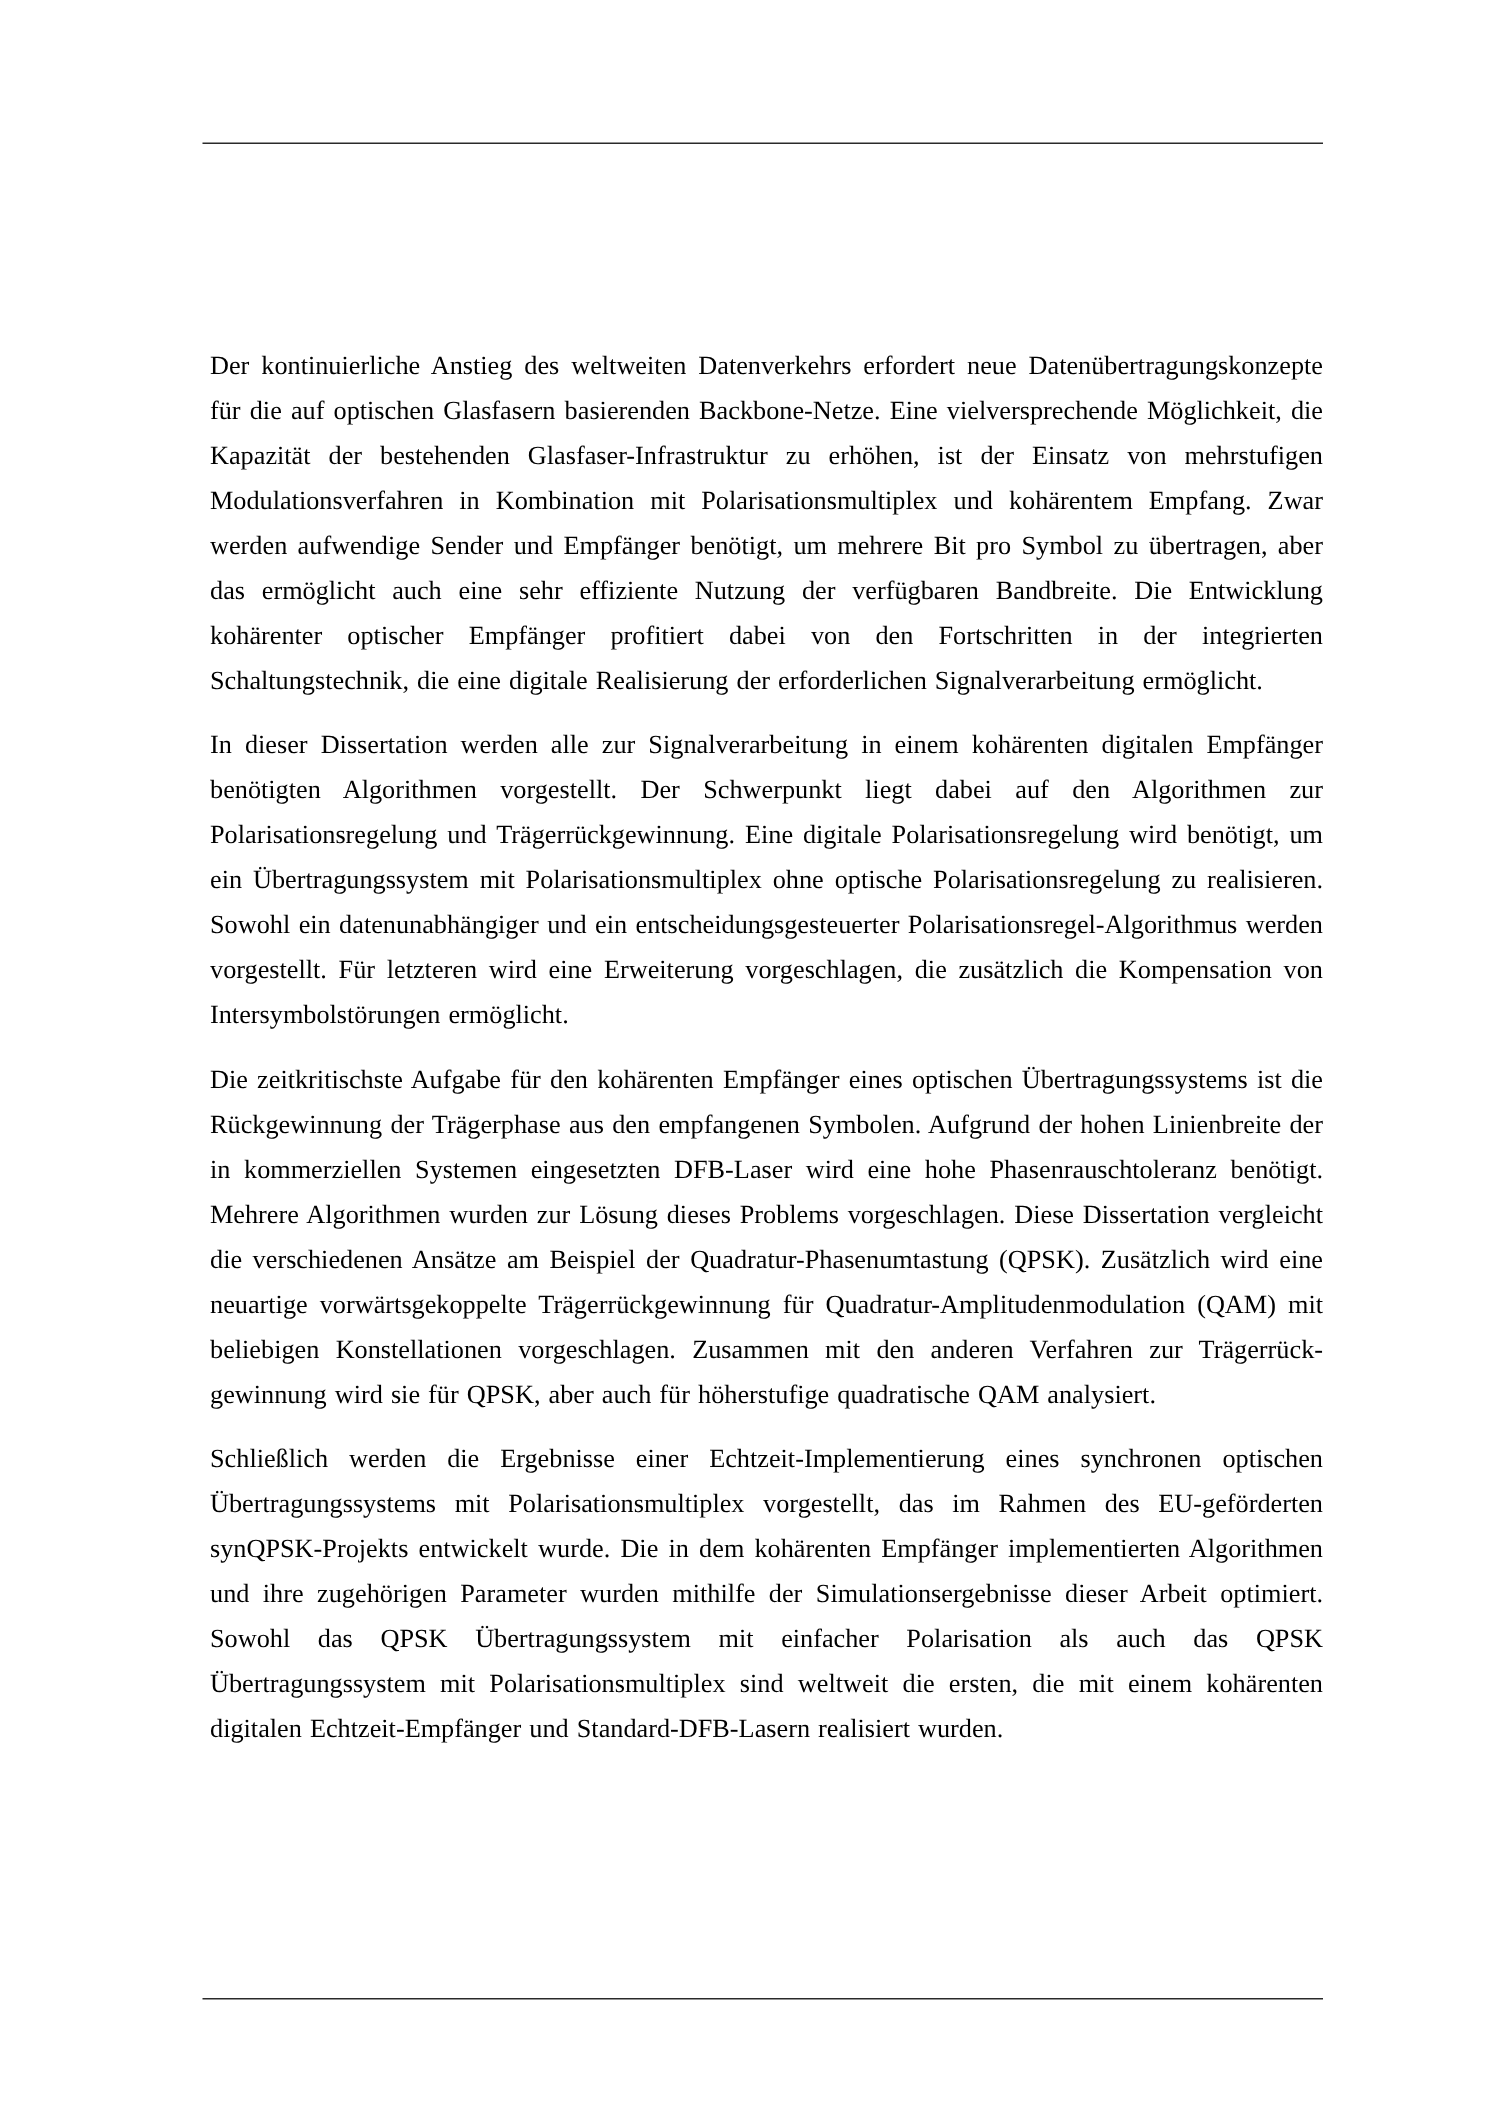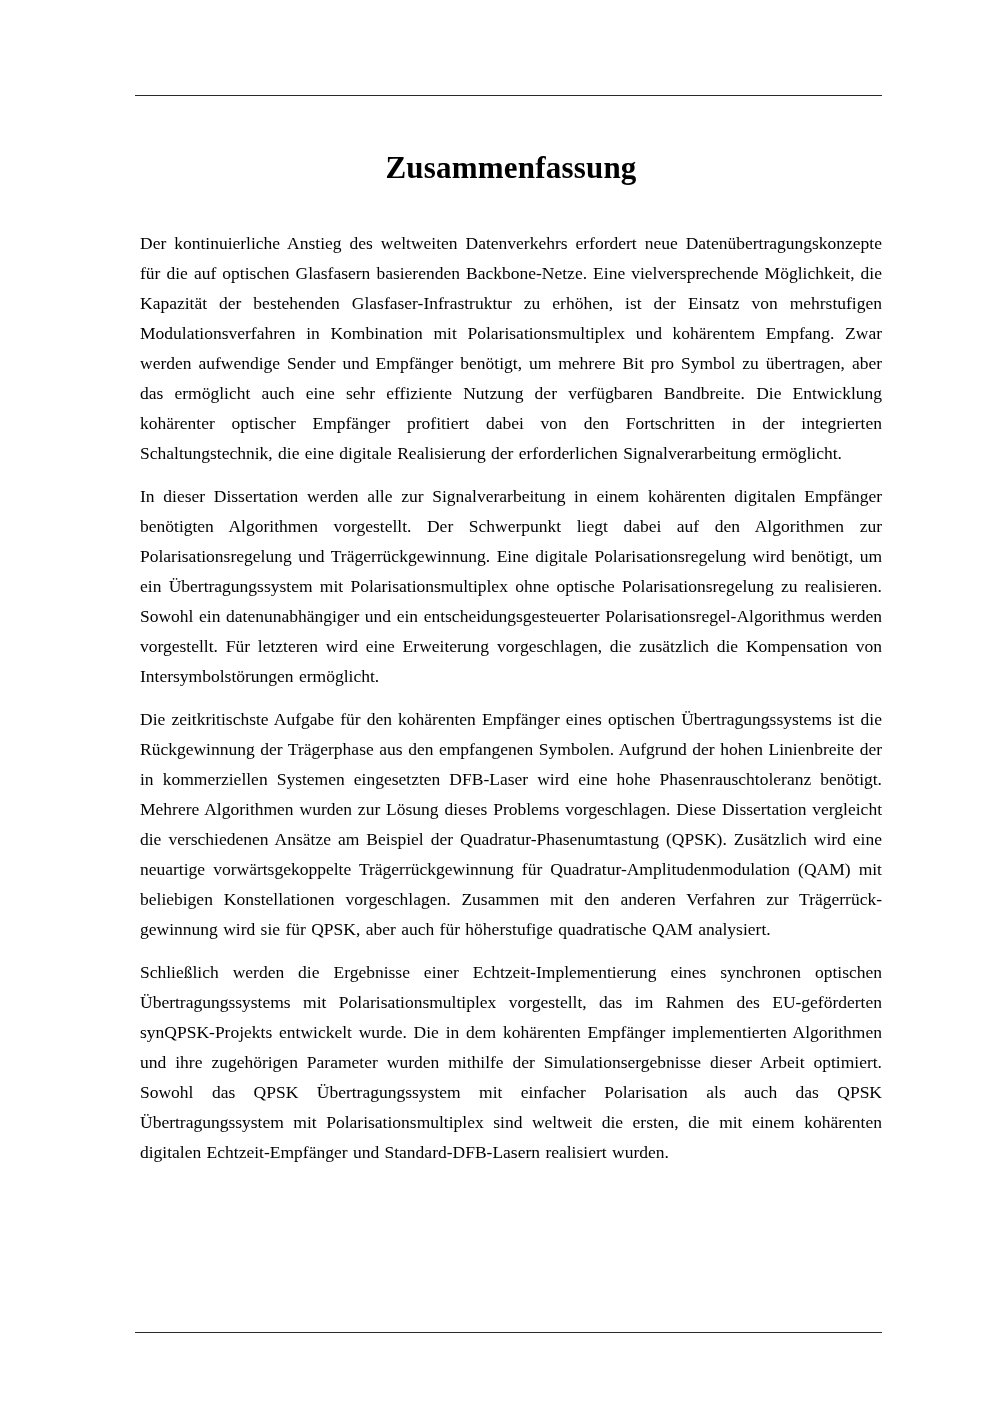--- a/index.html
+++ b/index.html
@@ -53,21 +53,20 @@
     margin-bottom: 0;
   }
 </style>
 </head>
 <body>
 
 <div class="page">
 
   <div class="rule rule-top"></div>
 
-  <h1 class="title">Zusammenfassung</h1>
 
   <div class="content">
     <p>Der kontinuierliche Anstieg des weltweiten Datenverkehrs erfordert neue Datenübertragungskonzepte für die auf optischen Glasfasern basierenden Backbone-Netze. Eine vielversprechende Möglichkeit, die Kapazität der bestehenden Glasfaser-Infrastruktur zu erhöhen, ist der Einsatz von mehrstufigen Modulationsverfahren in Kombination mit Polarisationsmultiplex und kohärentem Empfang. Zwar werden aufwendige Sender und Empfänger benötigt, um mehrere Bit pro Symbol zu übertragen, aber das ermöglicht auch eine sehr effiziente Nutzung der verfügbaren Bandbreite. Die Entwicklung kohärenter optischer Empfänger profitiert dabei von den Fortschritten in der integrierten Schaltungstechnik, die eine digitale Realisierung der erforderlichen Signalverarbeitung ermöglicht.</p>
     <p>In dieser Dissertation werden alle zur Signalverarbeitung in einem kohärenten digitalen Empfänger benötigten Algorithmen vorgestellt. Der Schwerpunkt liegt dabei auf den Algorithmen zur Polarisationsregelung und Trägerrückgewinnung. Eine digitale Polarisationsregelung wird benötigt, um ein Übertragungssystem mit Polarisationsmultiplex ohne optische Polarisationsregelung zu realisieren. Sowohl ein datenunabhängiger und ein entscheidungsgesteuerter Polarisationsregel-Algorithmus werden vorgestellt. Für letzteren wird eine Erweiterung vorgeschlagen, die zusätzlich die Kompensation von Intersymbolstörungen ermöglicht.</p>
     <p>Die zeitkritischste Aufgabe für den kohärenten Empfänger eines optischen Übertragungssystems ist die Rückgewinnung der Trägerphase aus den empfangenen Symbolen. Aufgrund der hohen Linienbreite der in kommerziellen Systemen eingesetzten DFB-Laser wird eine hohe Phasenrauschtoleranz benötigt. Mehrere Algorithmen wurden zur Lösung dieses Problems vorgeschlagen. Diese Dissertation vergleicht die verschiedenen Ansätze am Beispiel der Quadratur-Phasenumtastung (QPSK). Zusätzlich wird eine neuartige vorwärtsgekoppelte Trägerrückgewinnung für Quadratur-Amplitudenmodulation (QAM) mit beliebigen Konstellationen vorgeschlagen. Zusammen mit den anderen Verfahren zur Trägerrück-gewinnung wird sie für QPSK, aber auch für höherstufige quadratische QAM analysiert.</p>
     <p>Schließlich werden die Ergebnisse einer Echtzeit-Implementierung eines synchronen optischen Übertragungssystems mit Polarisationsmultiplex vorgestellt, das im Rahmen des EU-geförderten synQPSK-Projekts entwickelt wurde. Die in dem kohärenten Empfänger implementierten Algorithmen und ihre zugehörigen Parameter wurden mithilfe der Simulationsergebnisse dieser Arbeit optimiert. Sowohl das QPSK Übertragungssystem mit einfacher Polarisation als auch das QPSK Übertragungssystem mit Polarisationsmultiplex sind weltweit die ersten, die mit einem kohärenten digitalen Echtzeit-Empfänger und Standard-DFB-Lasern realisiert wurden.</p>
   </div>
 
   <div class="rule rule-bottom"></div>
 

